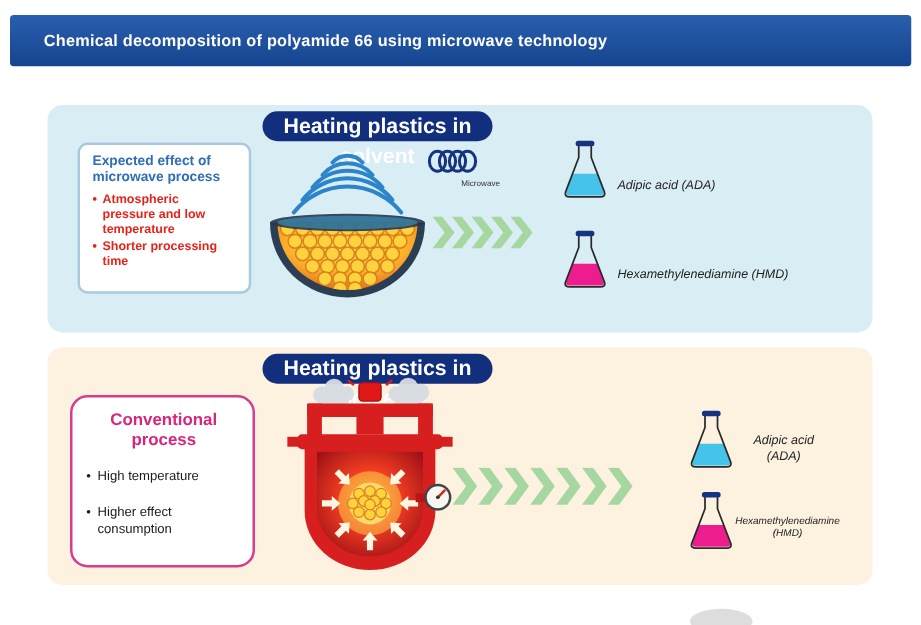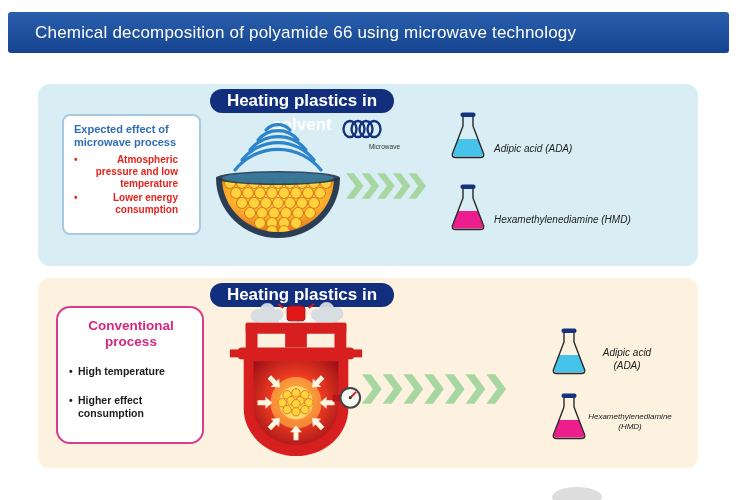--- a/index.html
+++ b/index.html
@@ -10,42 +10,42 @@
     --microwave-box-border:#a9cade; --microwave-title:#2f6eb6; --bullet-red:#e5231b;
     --conventional-border:#d63d8c; --conventional-title:#d6277f;
     --arrow-green:#a6d7a1; --flask-blue:#45c3ea; --flask-pink:#ee1d8e;
     --vessel-red:#d81f1f; --wave-blue:#1e7dc8; --navy:#16337f;
   }
   body { font-family:"Liberation Sans", sans-serif; background:#fff; }
   #stage { position:relative; width:737px; height:500px; background:#fff; overflow:hidden; }
   .abs { position:absolute; }
   #banner { left:8px; top:12px; width:721px; height:41px; border-radius:3px;
     background:linear-gradient(180deg,var(--banner-top),var(--banner-bottom));
-    color:#fff; font-size:17px; font-weight:400; line-height:41px; padding-left:27px; letter-spacing:.2px; }
+    color:#fff; font-size:13px; font-weight:700; line-height:41px; padding-left:27px; letter-spacing:.2px; }
   .panel { border-radius:12px; }
   #panel-mw { left:38px; top:84px; width:660px; height:182px; background:var(--panel1-bg); }
   #panel-cv { left:38px; top:278px; width:660px; height:190px; background:var(--panel2-bg); }
   .badge { background:var(--badge-bg); color:#fff; font-size:17px; font-weight:700;
     text-align:center; line-height:24px; border-radius:13px; height:24px; }
   #badge-mw { left:210px; top:89px; width:184px; }
   #badge-cv { left:210px; top:283px; width:184px; }
   #box-mw { left:62px; top:114px; width:139px; height:121px; background:#fff;
     border:2px solid var(--microwave-box-border); border-radius:8px; padding:7px 8px 0 10px; }
   #box-mw .box-title { color:var(--microwave-title); font-weight:700; font-size:11px;
     line-height:1.2; margin-bottom:5px; }
   #box-mw ul { list-style:none; width:104px; }
   #box-mw li { position:relative; padding-left:8px; font-size:10px; font-weight:700;
-    color:var(--bullet-red); line-height:1.18; margin-bottom:2px;text-align:right; }
+    color:var(--bullet-red); line-height:1.18; margin-bottom:2px; }
   #box-mw li::before { content:"•"; position:absolute; left:0; }
-  #box-cv { left:56px; top:306px; width:148px; height:138px; background:#fff;
+  #box-cv { left:56px; top:316px; width:148px; height:138px; background:#fff;
     border:2px solid var(--conventional-border); border-radius:14px; padding:8px 9px 0 11px; }
   #box-cv .box-title { color:var(--conventional-title); font-weight:700; font-size:13.5px;
     text-align:center; line-height:1.15; width:100px; margin:2px auto 8px; }
   #box-cv ul { list-style:none; }
-  #box-cv li { position:relative; padding-left:9px; font-size:10.5px; font-weight:700;
+  #box-cv li { position:relative; padding-left:9px; font-size:10.5px; font-weight:400;
     color:#1c1c1c; line-height:1.25; margin-bottom:5px;margin-top:16px; }
   #box-cv li::before { content:"•"; position:absolute; left:0; }
   .flask-label { color:#222;font-style:italic; }
   #mw-flask-ada-label { left:494px; top:143px; font-size:10px; }
   #mw-flask-hmd-label { left:494px; top:214px; font-size:10px; }
   #cv-flask-ada-label { left:592px; top:347px; width:70px; font-size:10px; text-align:center; line-height:1.25; }
   #cv-flask-hmd-label { left:588px; top:412px; width:84px; font-size:8px; text-align:center; line-height:1.3; }
   #microwave-icon { left:342px; top:119px; width:62px; }
   #microwave-icon .mw-label { font-size:6.5px; color:#333; text-align:right; padding-right:4px; }
   .chev { fill:var(--arrow-green); }
@@ -62,21 +62,21 @@
   <div id="banner" class="abs">Chemical decomposition of polyamide 66 using microwave technology</div>
 
   <div id="panel-mw" class="abs panel"></div>
 
   <div id="badge-mw" class="abs badge">Heating plastics in solvent</div>
 
   <div id="box-mw" class="abs">
     <div class="box-title">Expected effect of microwave process</div>
     <ul>
       <li>Atmospheric pressure and low temperature</li>
-      <li>Lower energy consumption</li>
+      <li>Shorter processing time</li>
     </ul>
   </div>
 
   <svg class="abs" style="left:208px;top:100px;" width="140" height="150" viewBox="0 0 140 150">
     <defs>
       <radialGradient id="bowlGlow" cx="50%" cy="30%" r="75%">
         <stop offset="0%" stop-color="#ffe96a"></stop>
         <stop offset="55%" stop-color="#ffb52e"></stop>
         <stop offset="100%" stop-color="#e2641a"></stop>
       </radialGradient>

